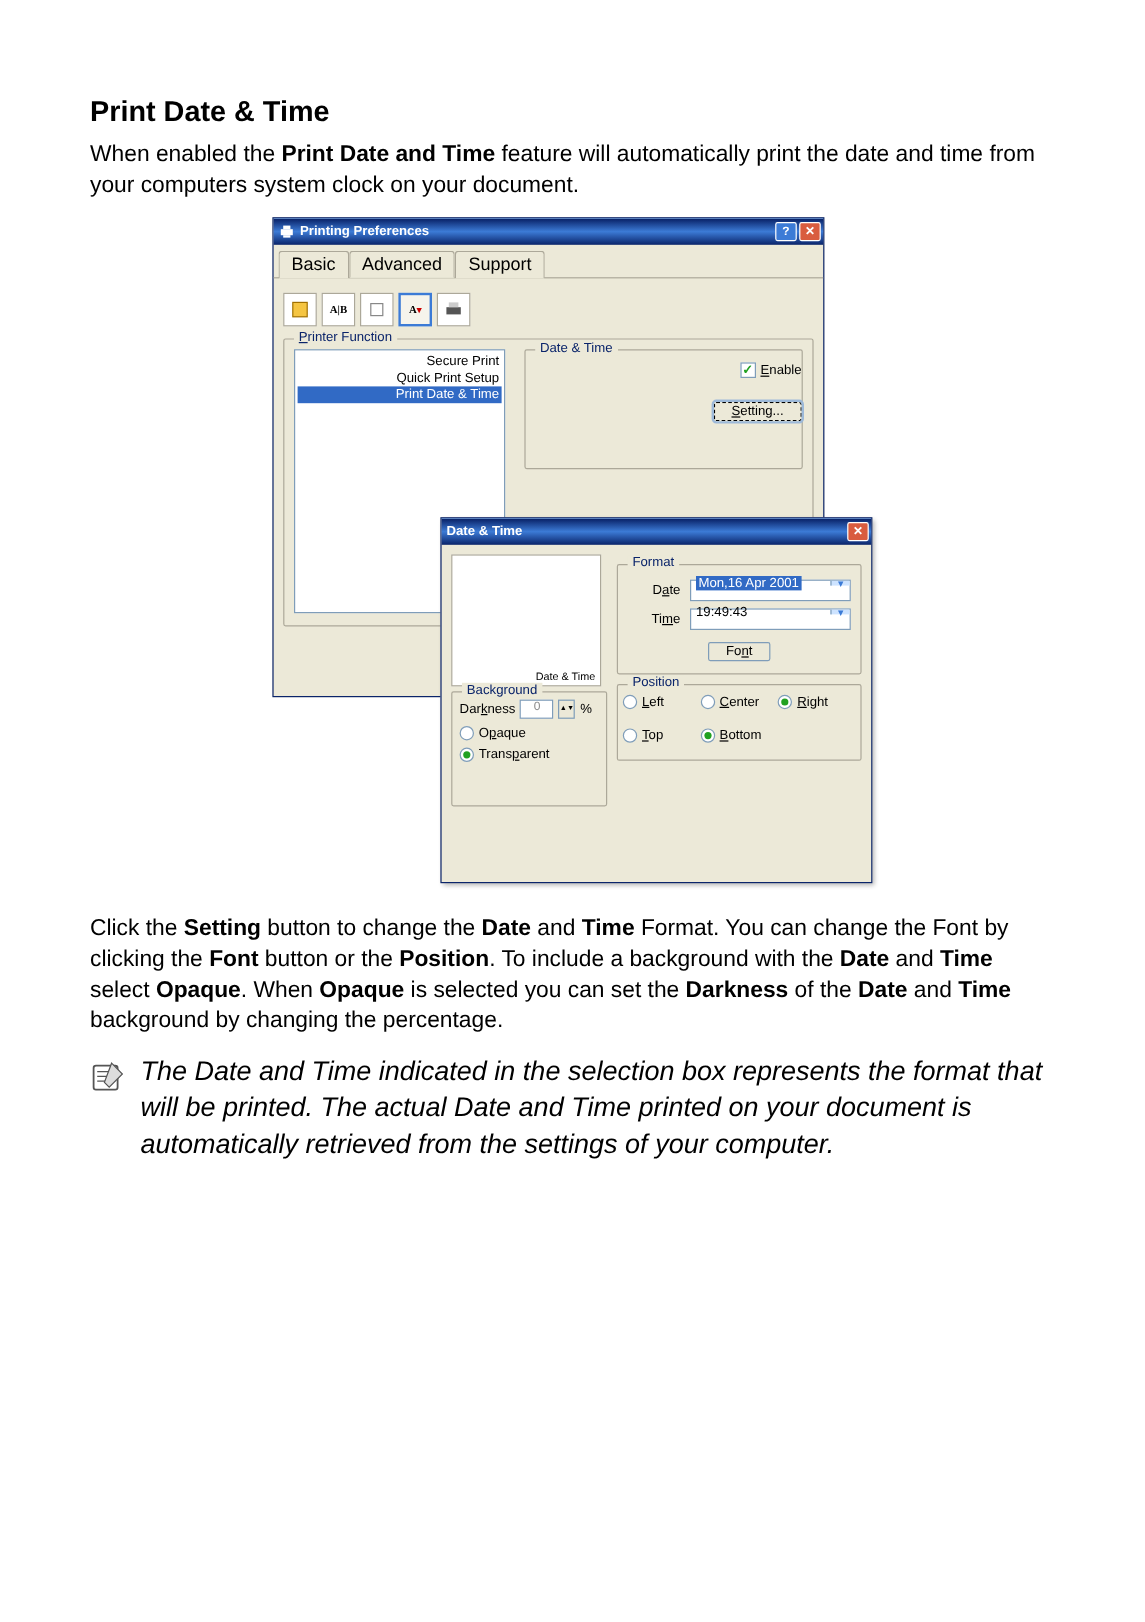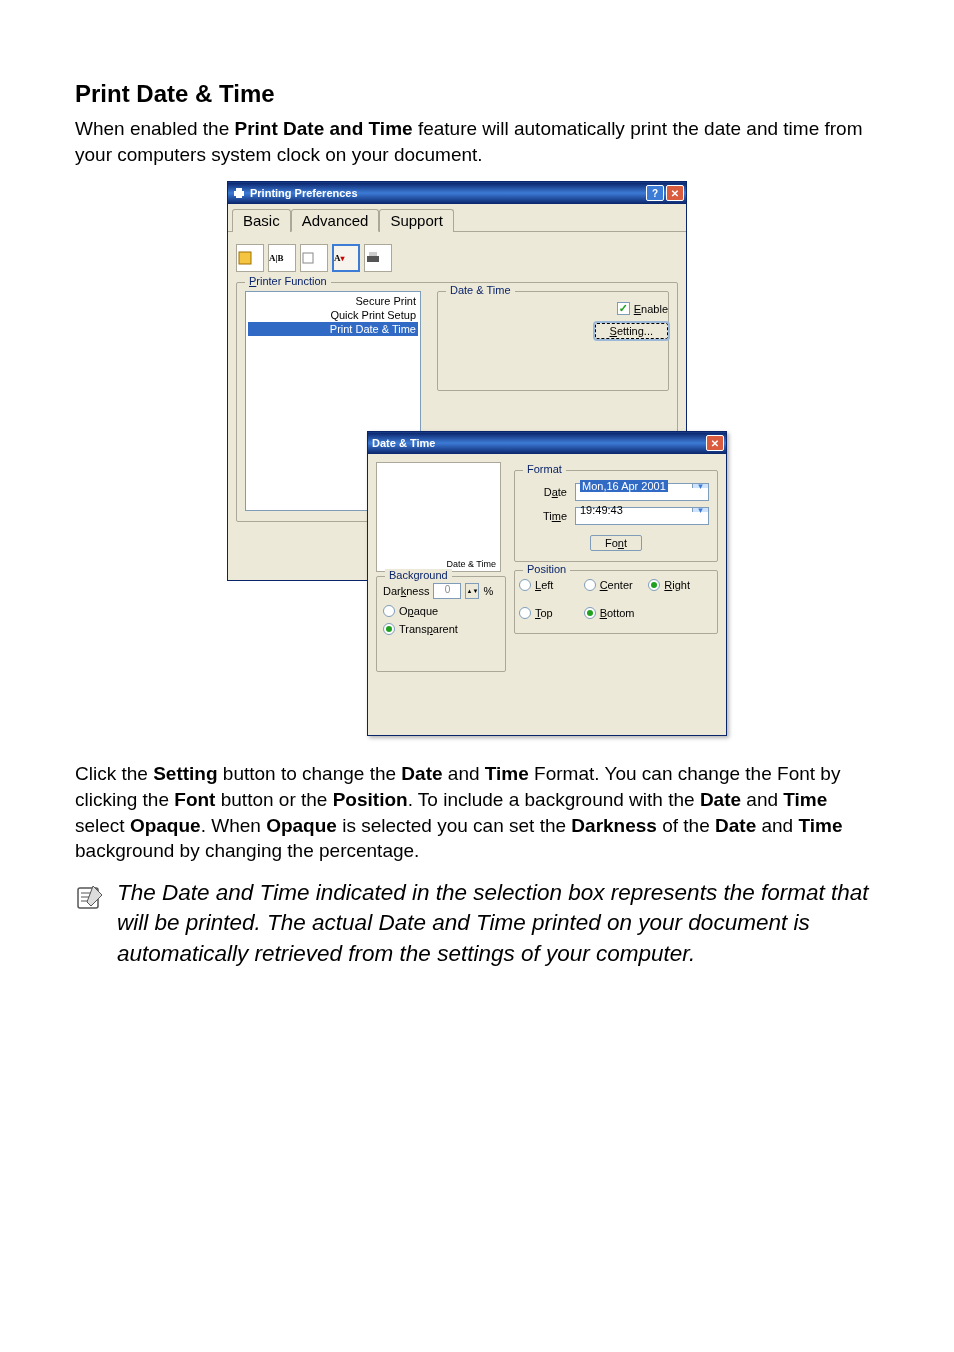--- a/index.html
+++ b/index.html
@@ -97,21 +97,21 @@
   .tab-panel {
     padding: 8px;
   }
   .toolbar-row {
     display: flex; gap: 4px; margin: 4px 0 10px 0;
   }
   .tool-btn {
     width: 28px; height: 28px;
     border: 1px solid #aca899;
     background: #fff;
-    display: inline-flex; align-items:center; justify-content:flex-start;
+    display: inline-flex; align-items:center; justify-content:center;
     font-size: 9px; font-weight: bold;
   }
   .tool-btn.sel { border: 2px solid #3c7bd6; background:#f6f4ec;}
 
   .groupbox {
     border: 1px solid #aca899;
     border-radius: 2px;
     position: relative;
     margin-top: 8px;
   }
@@ -151,20 +151,21 @@
     display: inline-block;
     padding: 1px 14px;
     border: 1px solid #7f9db9;
     background: #ece9d8;
     font-size: 11px;
     border-radius: 2px;
   }
   .btn.focus {
     border: 1px dashed #000;
     outline: 2px solid #9db9d9;
+    margin-top: 12px;
   }
   .underline-letter { text-decoration: underline; }
 
   
   .win-sub {
     position: absolute;
     left: 140px; top: 250px;
     width: 360px; height: 305px;
     border: 1px solid #0a246a;
     background: #ece9d8;

